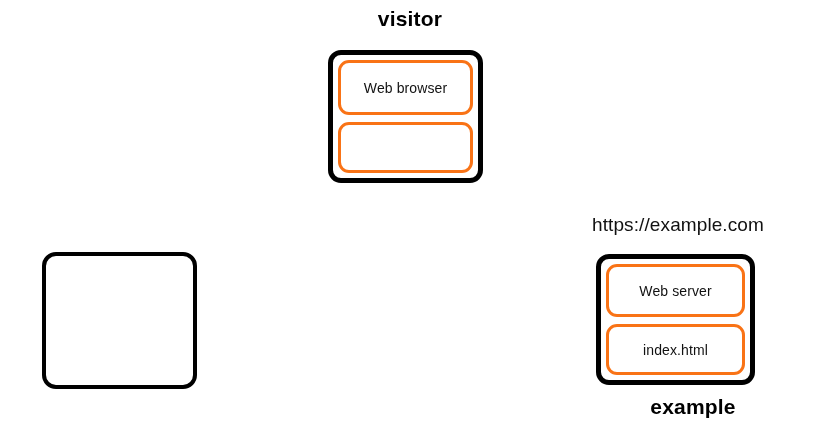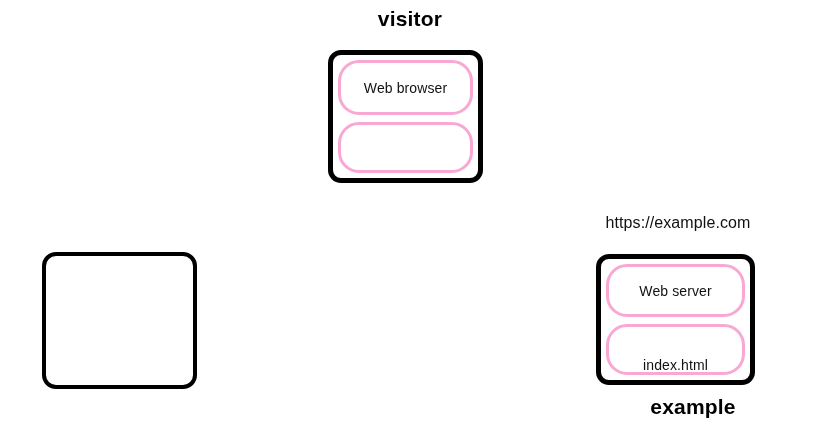--- a/index.html
+++ b/index.html
@@ -44,22 +44,22 @@
     box-sizing: border-box;
     background: #ffffff;
     border: 4px solid #000000;
     border-radius: 14px;
   }
 
   
   .item-box {
     box-sizing: border-box;
     background: #ffffff;
-    border: 3px solid #f9a8d4;
-    border-radius: 21px;
+    border: 3px solid #f97316;
+    border-radius: 11px;
     display: flex;
     align-items: center;
     justify-content: center;
     width: 100%;
   }
 
   .item-label {
     font-size: 14px;
     font-weight: 400;
     line-height: 1;
@@ -76,42 +76,42 @@
     line-height: 1;
   }
   .caption-bold {
     font-weight: 700;
     font-size: 21px;
     letter-spacing: 0.2px;
     color: #000000;
   }
   .caption-plain {
     font-weight: 400;
-    font-size: 16px;
+    font-size: 19px;
     letter-spacing: 0.1px;
     color: #111111;
   }
 
   
 
   
   #visitor-title      { left: 310px; top: 8px;   width: 200px; }
   #visitor-group      { left: 328px; top: 50px;  width: 155px; height: 133px; }
   #visitor-item-0     { height: 55px; }
   #visitor-item-1     { height: 51px; }
 
   
   #my-box             { left: 42px;  top: 252px; width: 155px; height: 137px; }
   #my-caption         { left: 19px;  top: 403px; width: 200px; }
 
   
   #hosting-url        { left: 578px; top: 215px; width: 200px; }
   #hosting-group      { left: 596px; top: 254px; width: 159px; height: 131px; }
   #hosting-item-0     { height: 53px; align-items: center; }
-  #hosting-item-1     { height: 51px; align-items: flex-end; }
+  #hosting-item-1     { height: 51px; }
   #hosting-caption    { left: 593px; top: 396px; width: 200px; }
 </style>
 </head>
 <body>
 
 <div class="canvas">
 
   <div class="caption caption-bold" id="visitor-title">visitor</div>
 
   <div class="group-box" id="visitor-group">

